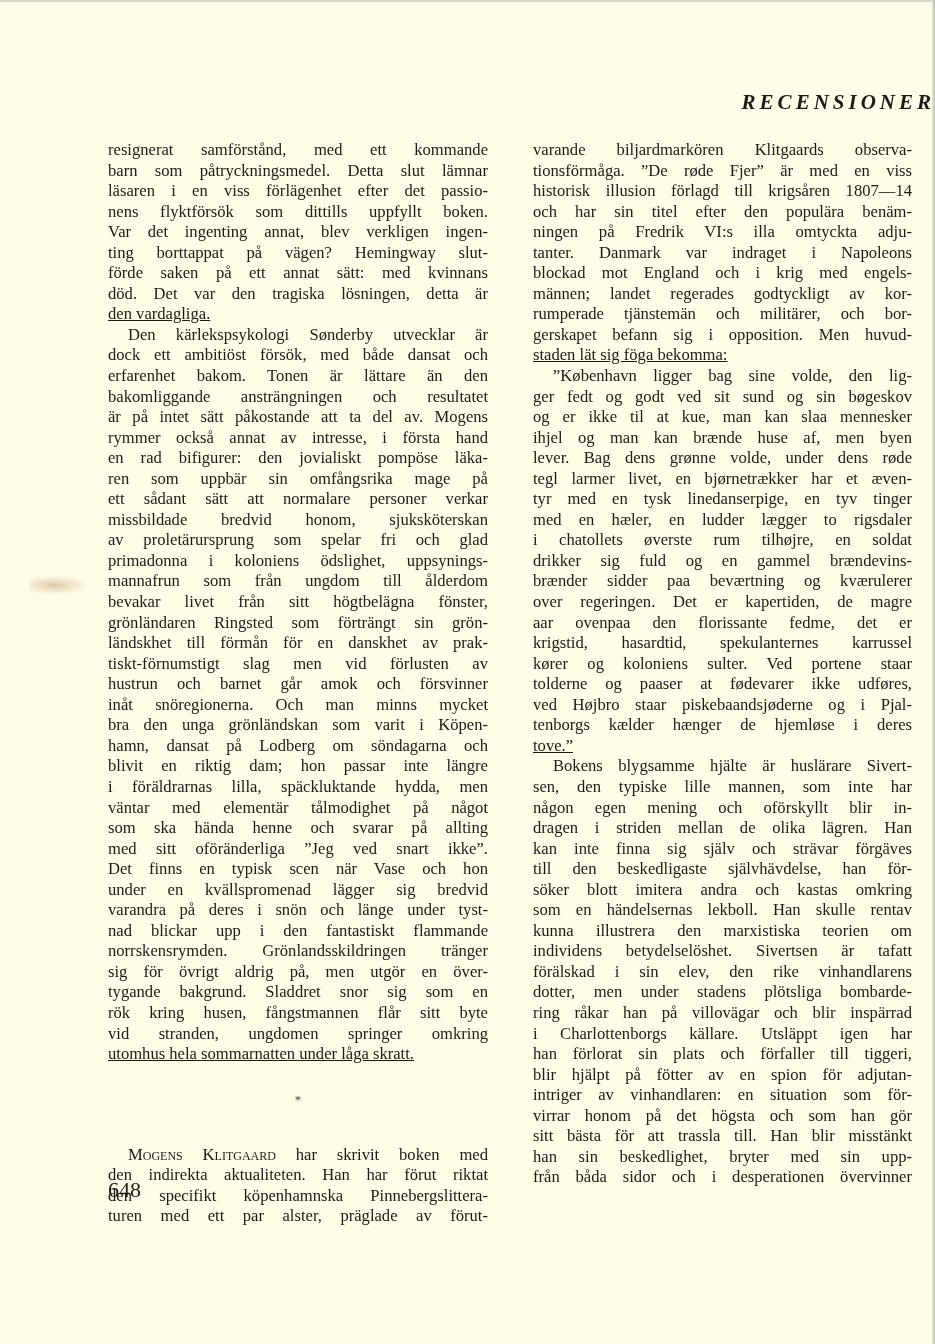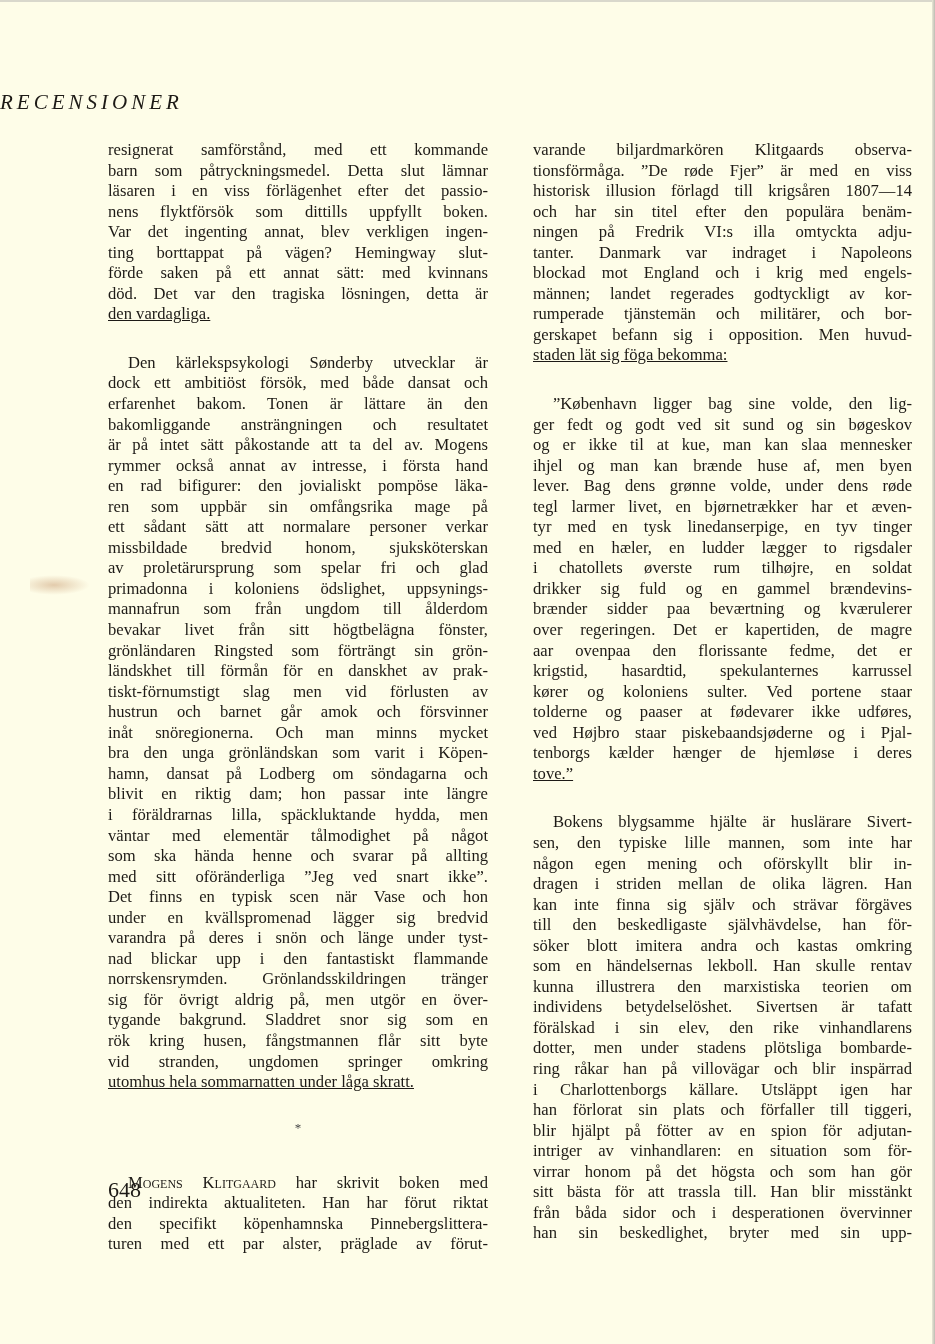--- a/index.html
+++ b/index.html
@@ -9,29 +9,29 @@
     font-family:"Liberation Serif", "DejaVu Serif", serif;
     color:#1d1a16;
     position:relative;
   }
   .page { position:absolute; left:0; top:0; width:935px; height:1344px; }
   .right-edge { position:absolute; right:0; top:0; width:3px; height:1344px; background:linear-gradient(to right,#e9e7d6,#bdbcb2); }
   .top-edge { position:absolute; left:0; top:0; width:935px; height:2px; background:#d9d8cc; }
   .stain { position:absolute; left:30px; top:575px; width:60px; height:20px;
            background:radial-gradient(ellipse at 40% 50%, rgba(175,110,60,0.35), rgba(175,110,60,0) 70%); }
   .running-head {
-    position:absolute; left:0; width:935px; top:90px; text-align:left;
-    font-style:italic; font-size:21px; letter-spacing:4px; font-weight:normal;
+    position:absolute; left:0; width:935px; top:90px; text-align:right;
+    font-style:italic; font-size:21px; letter-spacing:4px; font-weight:bold;
   }
   .col { position:absolute; top:140px; width:380px; font-size:16.6px; line-height:20.55px; text-align:justify; }
   .col.left { left:108px; }
   .col.right { left:533px; width:379px; }
   .line { display:block; white-space:nowrap; text-align:justify; text-align-last:justify; height:20.55px; overflow:visible; }
   .line.last { text-align-last:left;text-decoration:underline; }
-  .line.indent { padding-left:20px;margin-top:28px; }
+  .line.indent { padding-left:20px; }
   .asterisk { display:block; text-align:center; font-size:13px; margin:20px 0 30px 0; height:30px; line-height:30px; color:#444; }
   .smallcaps { font-variant:small-caps; }
   .folio { position:absolute; left:108px; top:1177px; font-size:22px; }
 </style>
 </head>
 <body>
 
 <div class="page">
   <div class="top-edge"></div>
   <div class="right-edge"></div>
@@ -148,19 +148,19 @@
         <span class="line">individens betydelselöshet. Sivertsen är tafatt</span>
         <span class="line">förälskad i sin elev, den rike vinhandlarens</span>
         <span class="line">dotter, men under stadens plötsliga bombarde-</span>
         <span class="line">ring råkar han på villovägar och blir inspärrad</span>
         <span class="line">i Charlottenborgs källare. Utsläppt igen har</span>
         <span class="line">han förlorat sin plats och förfaller till tiggeri,</span>
         <span class="line">blir hjälpt på fötter av en spion för adjutan-</span>
         <span class="line">intriger av vinhandlaren: en situation som för-</span>
         <span class="line">virrar honom på det högsta och som han gör</span>
         <span class="line">sitt bästa för att trassla till. Han blir misstänkt</span>
+        <span class="line">han sin beskedlighet, bryter med sin upp-</span>
         <span class="line">från båda sidor och i desperationen övervinner</span>
-        <span class="line">han sin beskedlighet, bryter med sin upp-</span>
       </div>
   </div>
 
   <div class="folio">648</div>
 </div>
 
 </body></html>

